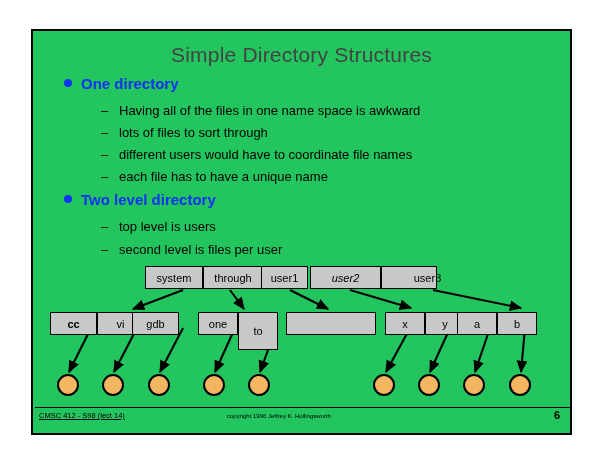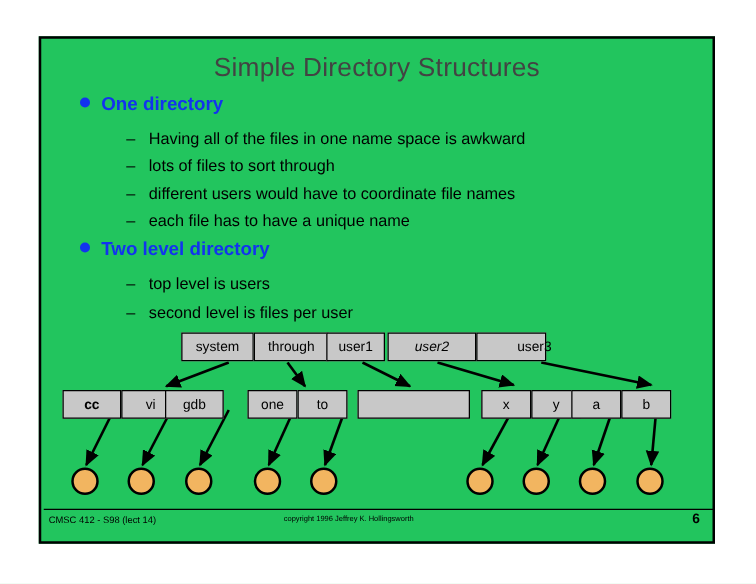--- a/index.html
+++ b/index.html
@@ -103,20 +103,21 @@
     height: 1px;
     background: #000000;
   }
   #footer-left {
     position: absolute;
     left: 6px;
     top: 380px;
     font-size: 7.5px;
     color: #000000;
     white-space: nowrap;
+    text-decoration: underline;
   }
   #footer-center {
     position: absolute;
     left: 194px;
     top: 382px;
     font-size: 6px;
     color: #000000;
     white-space: nowrap;
   }
   #footer-right {
@@ -206,21 +207,21 @@
       </div>
       <div class="node-box" style="left: 64px; top: 281px; width: 47px; height: 23px;">
         <span>vi</span>
       </div>
       <div class="node-box" style="left: 99px; top: 281px; width: 47px; height: 23px;">
         <span>gdb</span>
       </div>
       <div class="node-box" style="left: 165px; top: 281px; width: 40px; height: 23px;">
         <span>one</span>
       </div>
-      <div class="node-box" style="left: 205px; top: 281px; width: 40px; height: 23px;">
+      <div class="node-box" style="left: 205px; top: 281px; width: 40px; height: 38px;">
         <span>to</span>
       </div>
       <div class="node-box" style="left: 253px; top: 281px; width: 90px; height: 23px;">
         <span></span>
       </div>
       <div class="node-box" style="left: 352px; top: 281px; width: 40px; height: 23px;">
         <span>x</span>
       </div>
       <div class="node-box" style="left: 392px; top: 281px; width: 40px; height: 23px;">
         <span>y</span>

